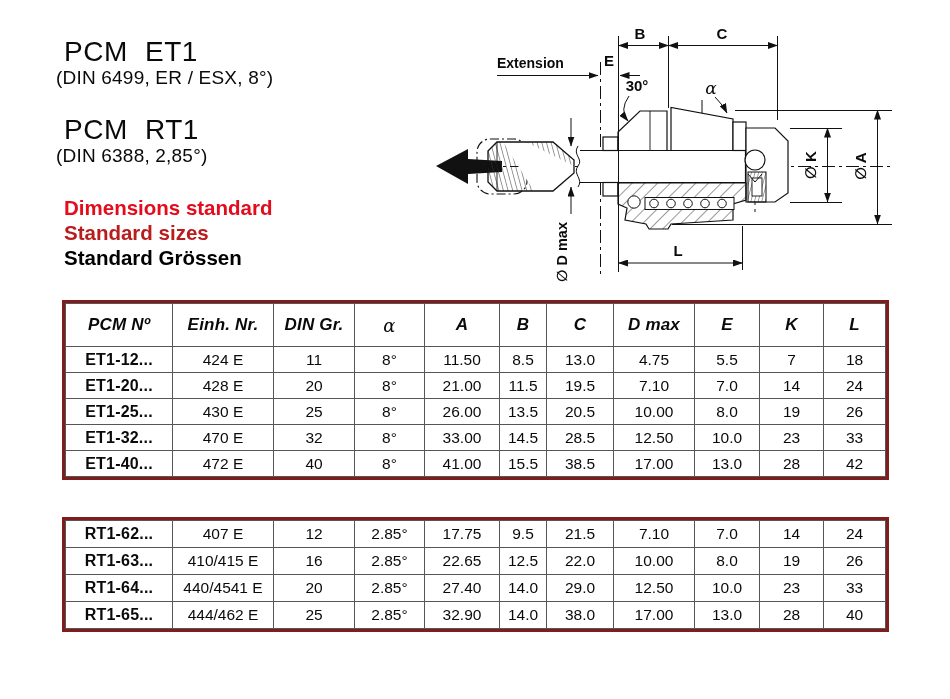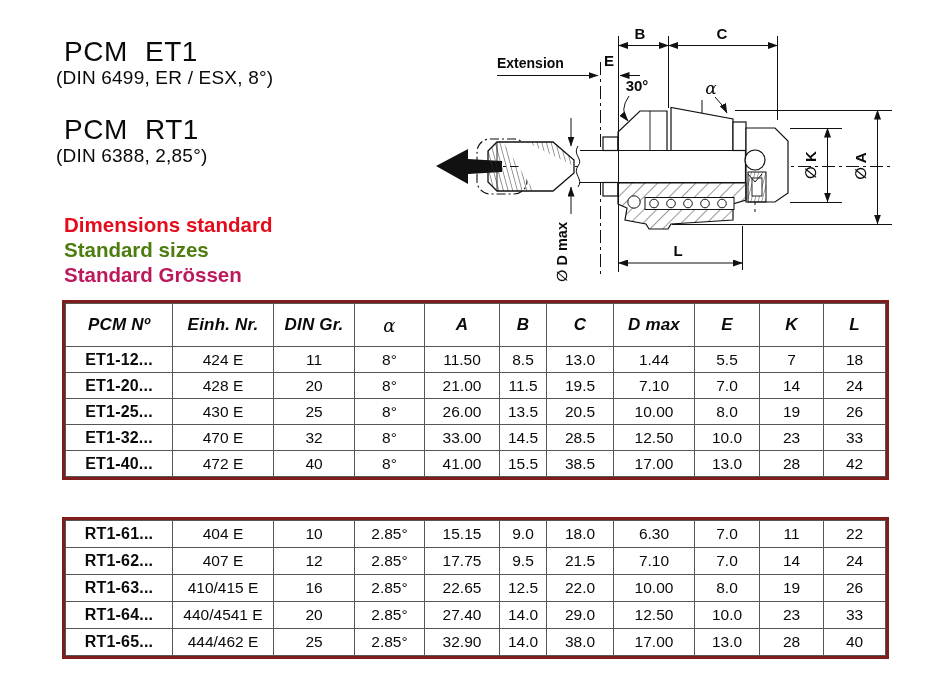--- a/index.html
+++ b/index.html
@@ -8,21 +8,21 @@
     font-family:"Liberation Sans","DejaVu Sans",sans-serif;color:#0a0a0a;
     overflow:hidden;
   }
   .abs{position:absolute;}
   .product-title{
     left:64px;font-size:28px;font-weight:normal;letter-spacing:.5px;word-spacing:9px;
   }
   .product-sub{
     left:56px;font-size:19px;font-weight:normal;letter-spacing:.2px;
   }
-  .headings{left:64px;top:212px;line-height:25px;font-size:20.5px;font-weight:bold;}
+  .headings{left:64px;top:195px;line-height:25px;font-size:20.5px;font-weight:bold;}
   .headings div{white-space:nowrap;}
 
   
   .tblwrap{
     position:absolute;left:62px;border:3px solid #7f1d1d;background:#fff;
   }
   table{border-collapse:collapse;table-layout:fixed;width:820px;}
   th,td{
     border:1px solid #565656;text-align:center;vertical-align:middle;
     padding:0;overflow:hidden;white-space:nowrap;
@@ -42,22 +42,22 @@
 </head>
 <body>
 
 <div class="abs product-title" style="top:36px;">PCM ET1</div>
 <div class="abs product-sub" style="top:67px;">(DIN 6499, ER / ESX, 8°)</div>
 <div class="abs product-title" style="top:114px;">PCM RT1</div>
 <div class="abs product-sub" style="top:145px;">(DIN 6388, 2,85°)</div>
 
 <div class="abs headings">
   <div style="color: rgb(227, 11, 28);">Dimensions standard</div>
-  <div style="color: #4d7c0f;">Standard sizes</div>
-  <div style="color: #be185d;">Standard Grössen</div>
+  <div style="color: #b91c1c;">Standard sizes</div>
+  <div style="color: #000000;">Standard Grössen</div>
 </div>
 
 <svg viewBox="430 0 520 292" style="position:absolute;left:430px;top:0;width:520px;height:292px;" fill="none" stroke-linecap="butt">
   <defs>
     <marker id="arr" viewBox="0 0 10 7" refX="9.5" refY="3.5" markerWidth="10" markerHeight="7" orient="auto-start-reverse" markerUnits="userSpaceOnUse">
       <path d="M0 0 L10 3.5 L0 7 Z" fill="#111" stroke="none"></path>
     </marker>
     <pattern id="hatchBody" width="9" height="9" patternUnits="userSpaceOnUse" patternTransform="rotate(45)">
       <line x1="0" y1="0" x2="0" y2="9" stroke="#333" stroke-width="1"></line>
     </pattern>
@@ -179,21 +179,21 @@
       </thead>
     <tbody>
         <tr>
           <td>ET1-12...</td>
           <td>424 E</td>
           <td>11</td>
           <td>8°</td>
           <td>11.50</td>
           <td>8.5</td>
           <td>13.0</td>
-          <td>1.44</td>
+          <td>4.75</td>
           <td>5.5</td>
           <td>7</td>
           <td>18</td>
         </tr>
         <tr>
           <td>ET1-20...</td>
           <td>428 E</td>
           <td>20</td>
           <td>8°</td>
           <td>21.00</td>
@@ -257,33 +257,20 @@
         <col style="width: 75px;">
         <col style="width: 47px;">
         <col style="width: 67px;">
         <col style="width: 81px;">
         <col style="width: 65px;">
         <col style="width: 64px;">
         <col style="width: 62px;">
       </colgroup>
     <tbody>
         <tr>
-          <td>RT1-61...</td>
-          <td>404 E</td>
-          <td>10</td>
-          <td>2.85°</td>
-          <td>15.15</td>
-          <td>9.0</td>
-          <td>18.0</td>
-          <td>6.30</td>
-          <td>7.0</td>
-          <td>11</td>
-          <td>22</td>
-        </tr>
-        <tr>
           <td>RT1-62...</td>
           <td>407 E</td>
           <td>12</td>
           <td>2.85°</td>
           <td>17.75</td>
           <td>9.5</td>
           <td>21.5</td>
           <td>7.10</td>
           <td>7.0</td>
           <td>14</td>

